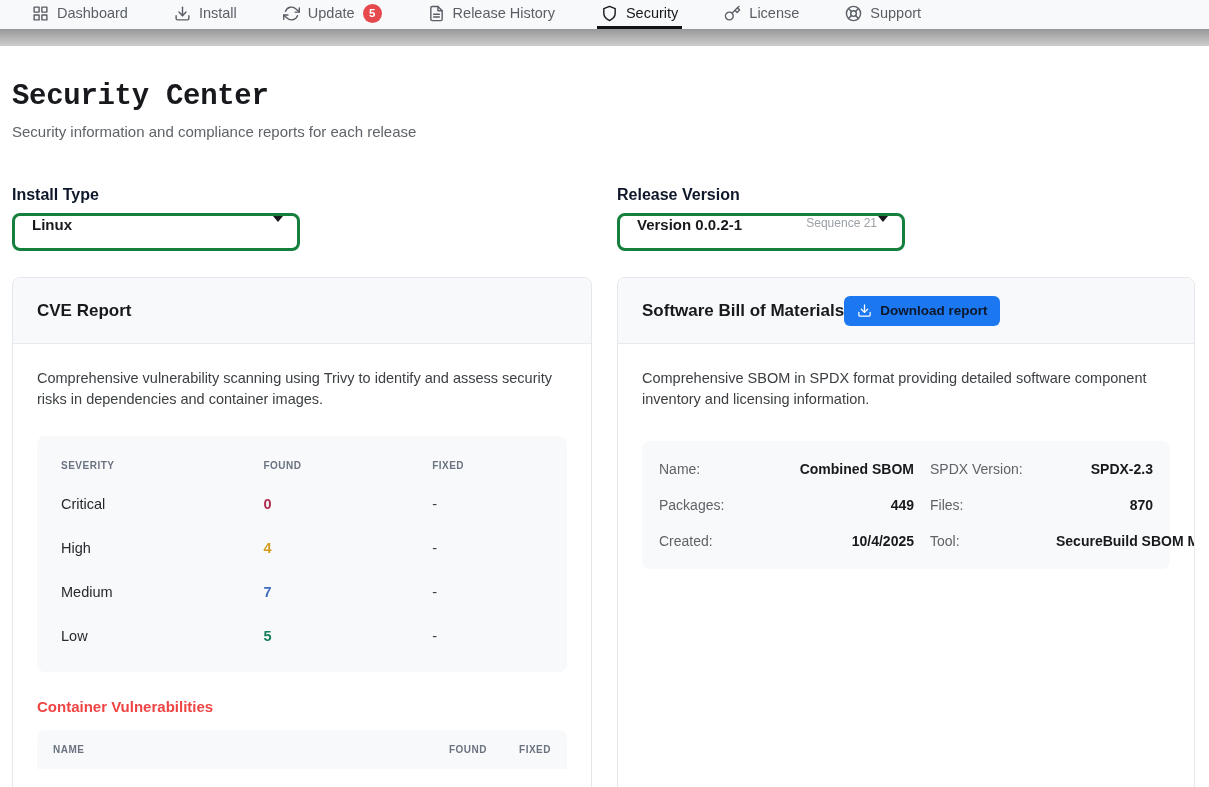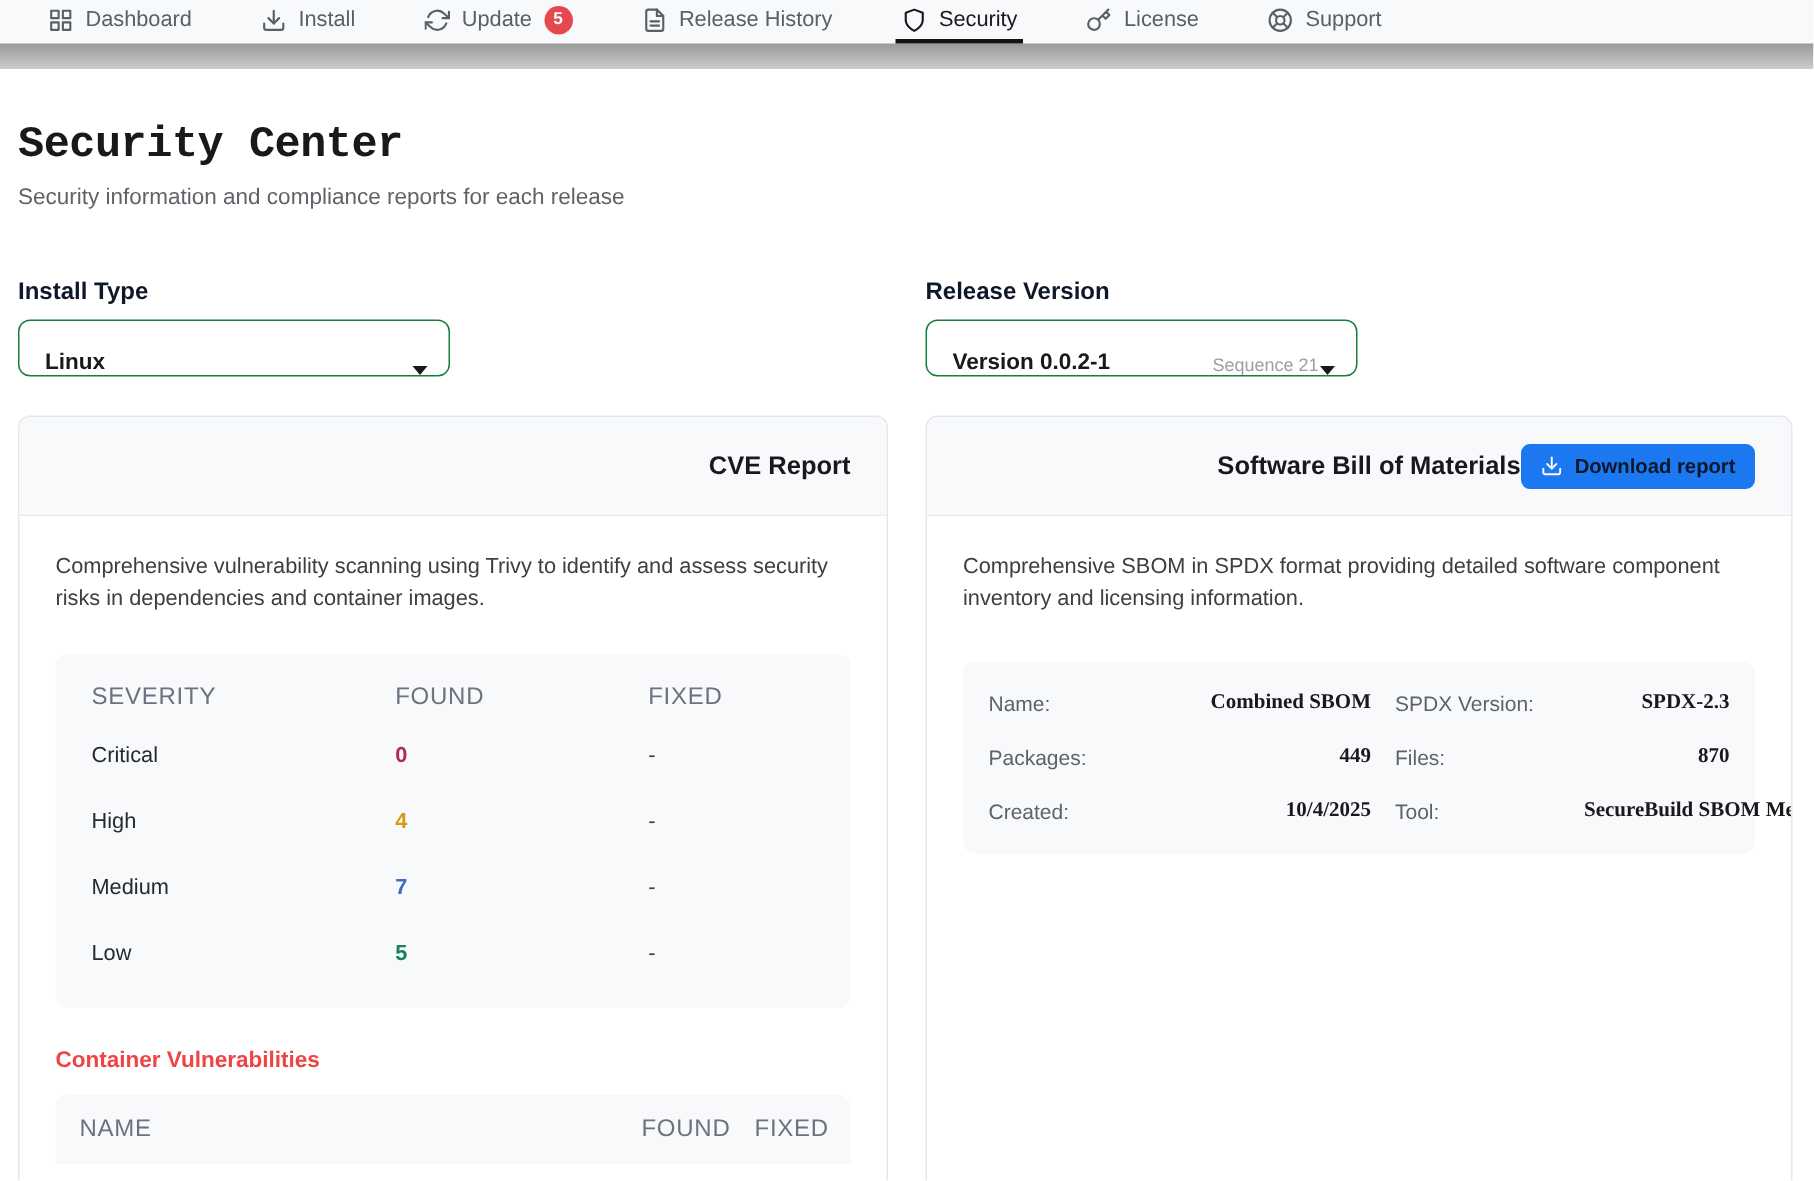--- a/index.html
+++ b/index.html
@@ -72,24 +72,24 @@
     margin-top: 46px;
     display: grid;
     grid-template-columns: 580px 578px;
     column-gap: 25px;
   }
   .filter-label { font-size: 16px; color: #0f172a; margin-bottom: 9px; font-weight: bold; }
   .select-box {
     width: 288px;
     height: 38px;
     background: #fff;
-    border: 1px solid #15803d;
+    border: 3px solid #15803d;
     border-radius: 8px;
     display: flex;
-    align-items: flex-end;
+    align-items: flex-start;
     padding: 0 14px 0 17px;
     cursor: pointer;
   }
   .select-value { font-size: 15px; font-weight: 700; color: #17191c; flex: 1; }
   .select-meta { font-size: 12px; color: #9aa0a6; margin-right: 1px; }
   .caret {
     width: 0; height: 0;
     border-left: 5px solid transparent;
     border-right: 5px solid transparent;
     border-top: 6px solid #17191c;
@@ -110,21 +110,21 @@
     height: 620px;              
     overflow: hidden;
   }
   .card-header {
     background: #f8f9fa;
     border-bottom: 1px solid #e8eaed;
     padding: 0 24px;
     height: 66px;
     display: flex;
     align-items: center;
-    justify-content: flex-end;
+    justify-content: flex-start;
     border-radius: 8px 8px 0 0;
   }
   .card-title { font-size: 17px; font-weight: 700; color: #17191c; }
   .card-body { padding: 24px; }
   .card-desc { font-size: 14.5px; line-height: 21px; color: #3c4043; }
 
   
   .sev-table {
     margin-top: 26px;
     background: #f8f9fa;
@@ -134,22 +134,22 @@
   .sev-row {
     display: grid;
     grid-template-columns: 42% 35% 23%;
     align-items: center;
     height: 44px;
     font-size: 14.5px;
     color: #26292e;
   }
   .sev-row.head { height: 34px; }
   .col-head {
-    font-size: 16px;
-    font-weight: 400;
+    font-size: 10px;
+    font-weight: 700;
     letter-spacing: 0.5px;
     color: #6b7280;
     text-transform: uppercase;
   }
   .sev-found { font-weight: 600; }
   .sev-fixed { color: #3c4043; }
 
   .subsection-title { margin-top: 26px; font-size: 15px; font-weight: 700; color: #ef4444; }
   .cv-table-head {
     margin-top: 15px;
@@ -188,21 +188,21 @@
   }
   .sbom-row {
     display: grid;
     grid-template-columns: 88px 151px 110px 1fr;
     column-gap: 16px;
     align-items: center;
     height: 36px;
     font-size: 14px;
   }
   .sbom-label { color: #5f6368; }
-  .sbom-value { font-weight: 700; color: #17191c; text-align: right; white-space: nowrap; font-family: Liberation Serif, serif; }
+  .sbom-value { font-weight: 700; color: #17191c; text-align: right; white-space: nowrap; }
 </style>
 </head>
 <body>
 
 <nav class="topnav">
 
   <div class="nav-item">
     <svg viewBox="0 0 24 24">
         <rect x="3" y="3" width="7" height="7"></rect>
         <rect x="14" y="3" width="7" height="7"></rect>

